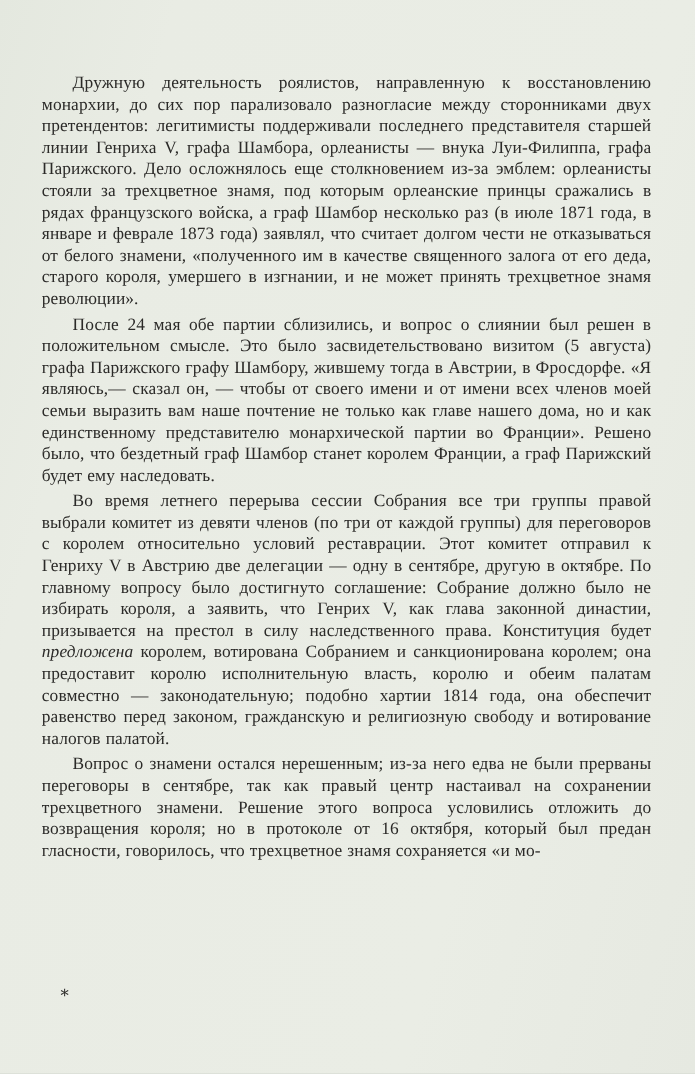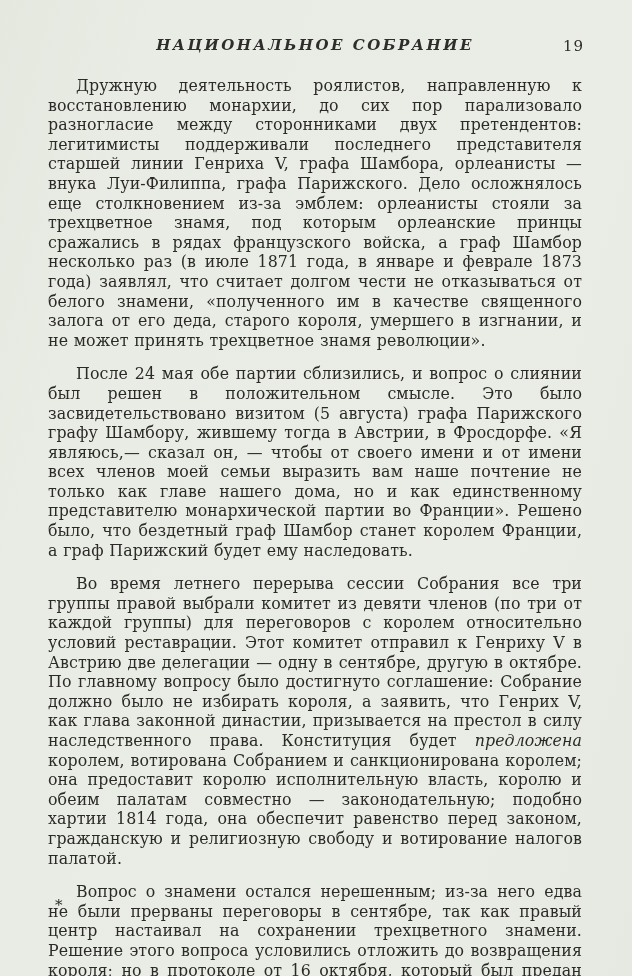--- a/index.html
+++ b/index.html
@@ -43,50 +43,47 @@
     color: #2e2d2b;
     letter-spacing: 1px;
   }
   .text-block {
     position: absolute;
     top: 62px;
     left: 34px;
     width: 562px;
   }
   .text-block p {
-    margin: 14px;
+    margin: 4px;
     padding: 0;
     font-size: 15.8px;
     line-height: 19.6px;
     text-align: justify;
     text-indent: 28px;
     letter-spacing: 0.1px;
     word-spacing: 0.5px;
     color: #2b2a28;
+    font-family: Liberation Serif, serif;
   }
   .text-block p em {
     font-style: italic;
   }
   .footnote-mark {
     position: absolute;
     left: 55px;
     top: 896px;
     font-size: 15px;
     color: #2b2a28;
   }
 </style>
 </head>
 <body>
 
 <div class="page">
 
-  <div class="header">
-    <div class="header-title">НАЦИОНАЛЬНОЕ СОБРАНИЕ</div>
-    <div class="page-number">19</div>
-  </div>
 
   <div class="text-block">
     <p>Дружную деятельность роялистов, направленную к восстановлению монархии, до сих пор парализовало разногласие между сторонниками двух претендентов: легитимисты поддерживали последнего представителя старшей линии Генриха V, графа Шамбора, орлеанисты — внука Луи-Филиппа, графа Парижского. Дело осложнялось еще столкновением из-за эмблем: орлеанисты стояли за трехцветное знамя, под которым орлеанские принцы сражались в рядах французского войска, а граф Шамбор несколько раз (в июле 1871 года, в январе и феврале 1873 года) заявлял, что считает долгом чести не отказываться от белого знамени, «полученного им в качестве священного залога от его деда, старого короля, умершего в изгнании, и не может принять трехцветное знамя революции».</p>
     <p>После 24 мая обе партии сблизились, и вопрос о слиянии был решен в положительном смысле. Это было засвидетельствовано визитом (5 августа) графа Парижского графу Шамбору, жившему тогда в Австрии, в Фросдорфе. «Я являюсь,— сказал он, — чтобы от своего имени и от имени всех членов моей семьи выразить вам наше почтение не только как главе нашего дома, но и как единственному представителю монархической партии во Франции». Решено было, что бездетный граф Шамбор станет королем Франции, а граф Парижский будет ему наследовать.</p>
     <p><span>Во время летнего перерыва сессии Собрания все три группы правой выбрали комитет из девяти членов (по три от каждой группы) для переговоров с королем относительно условий реставрации. Этот комитет отправил к Генриху V в Австрию две делегации — одну в сентябре, другую в октябре. По главному вопросу было достигнуто соглашение: Собрание должно было не избирать короля, а заявить, что Генрих V, как глава законной династии, призывается на престол в силу наследственного права. Конституция будет </span><em>предложена</em><span> королем, вотирована Собранием и санкционирована королем; она предоставит королю исполнительную власть, королю и обеим палатам совместно — законодательную; подобно хартии 1814 года, она обеспечит равенство перед законом, гражданскую и религиозную свободу и вотирование налогов палатой.</span></p>
     <p>Вопрос о знамени остался нерешенным; из-за него едва не были прерваны переговоры в сентябре, так как правый центр настаивал на сохранении трехцветного знамени. Решение этого вопроса условились отложить до возвращения короля; но в протоколе от 16 октября, который был предан гласности, говорилось, что трехцветное знамя сохраняется «и мо-</p>
   </div>
 
   <div class="footnote-mark">*</div>
 

